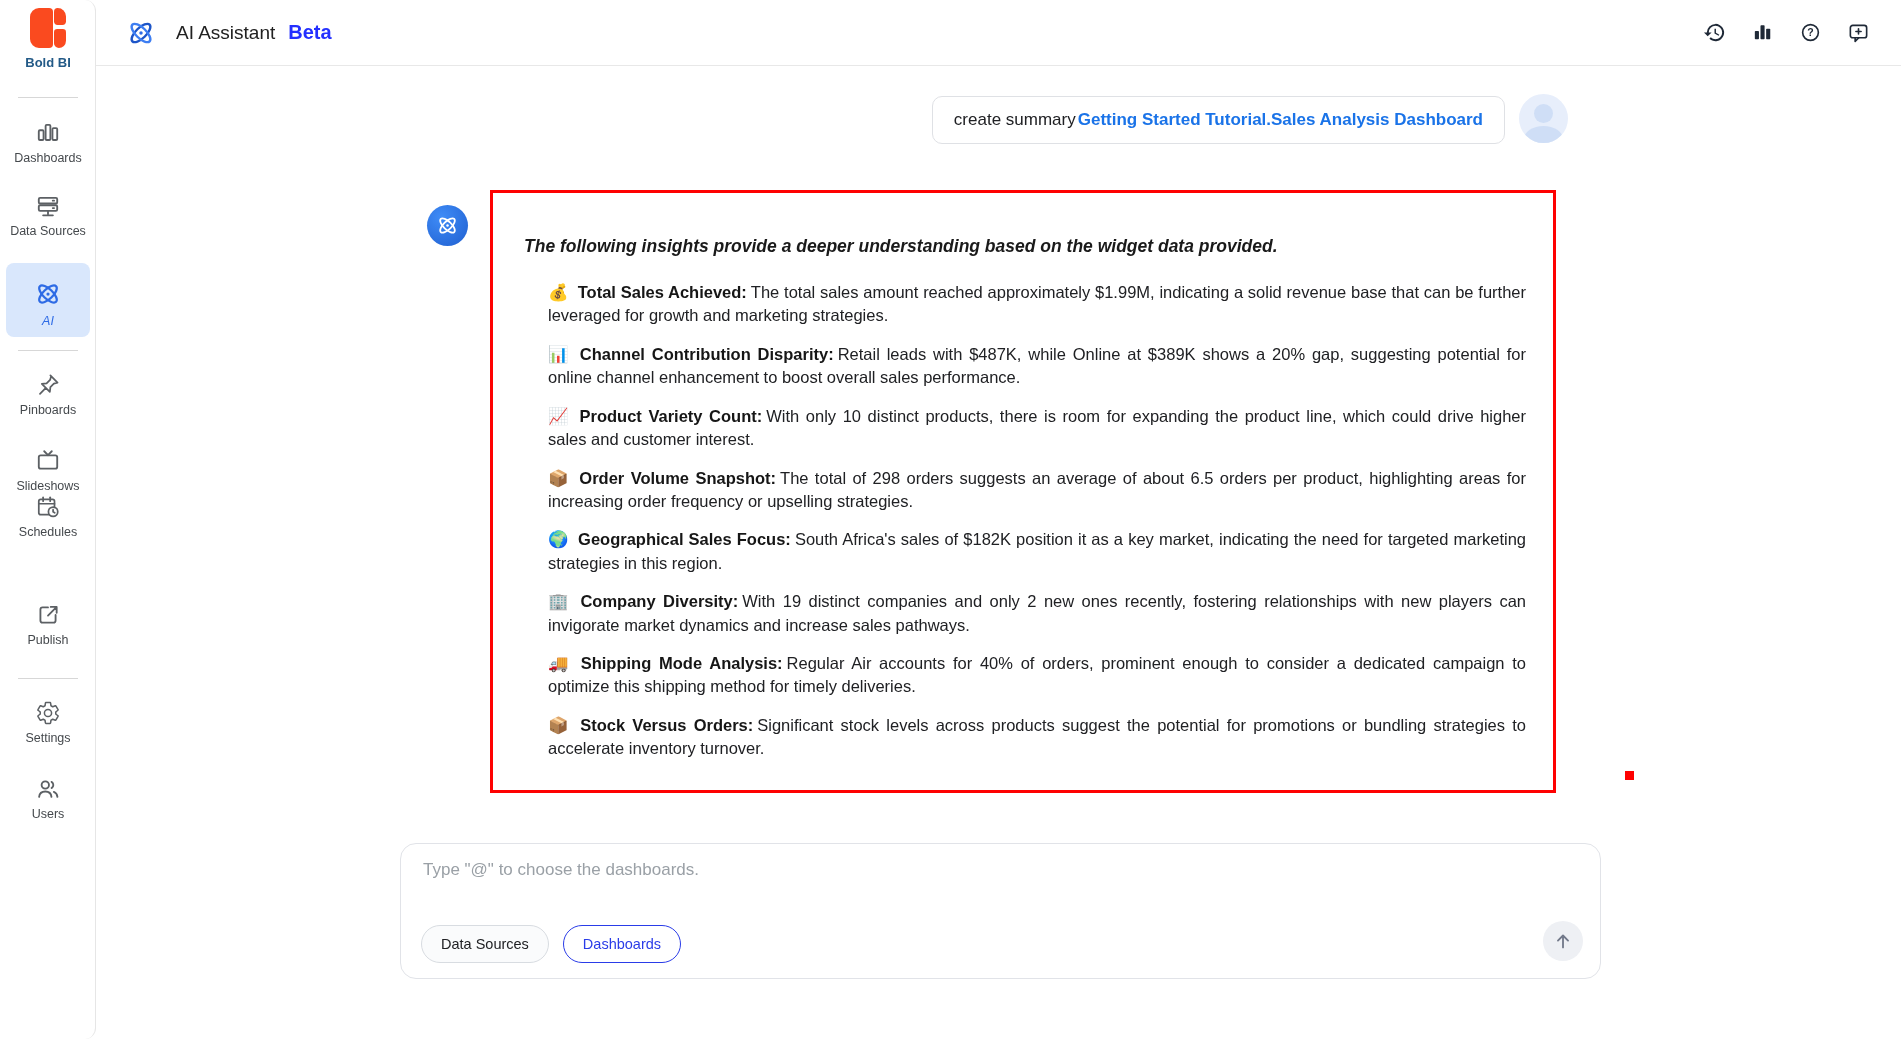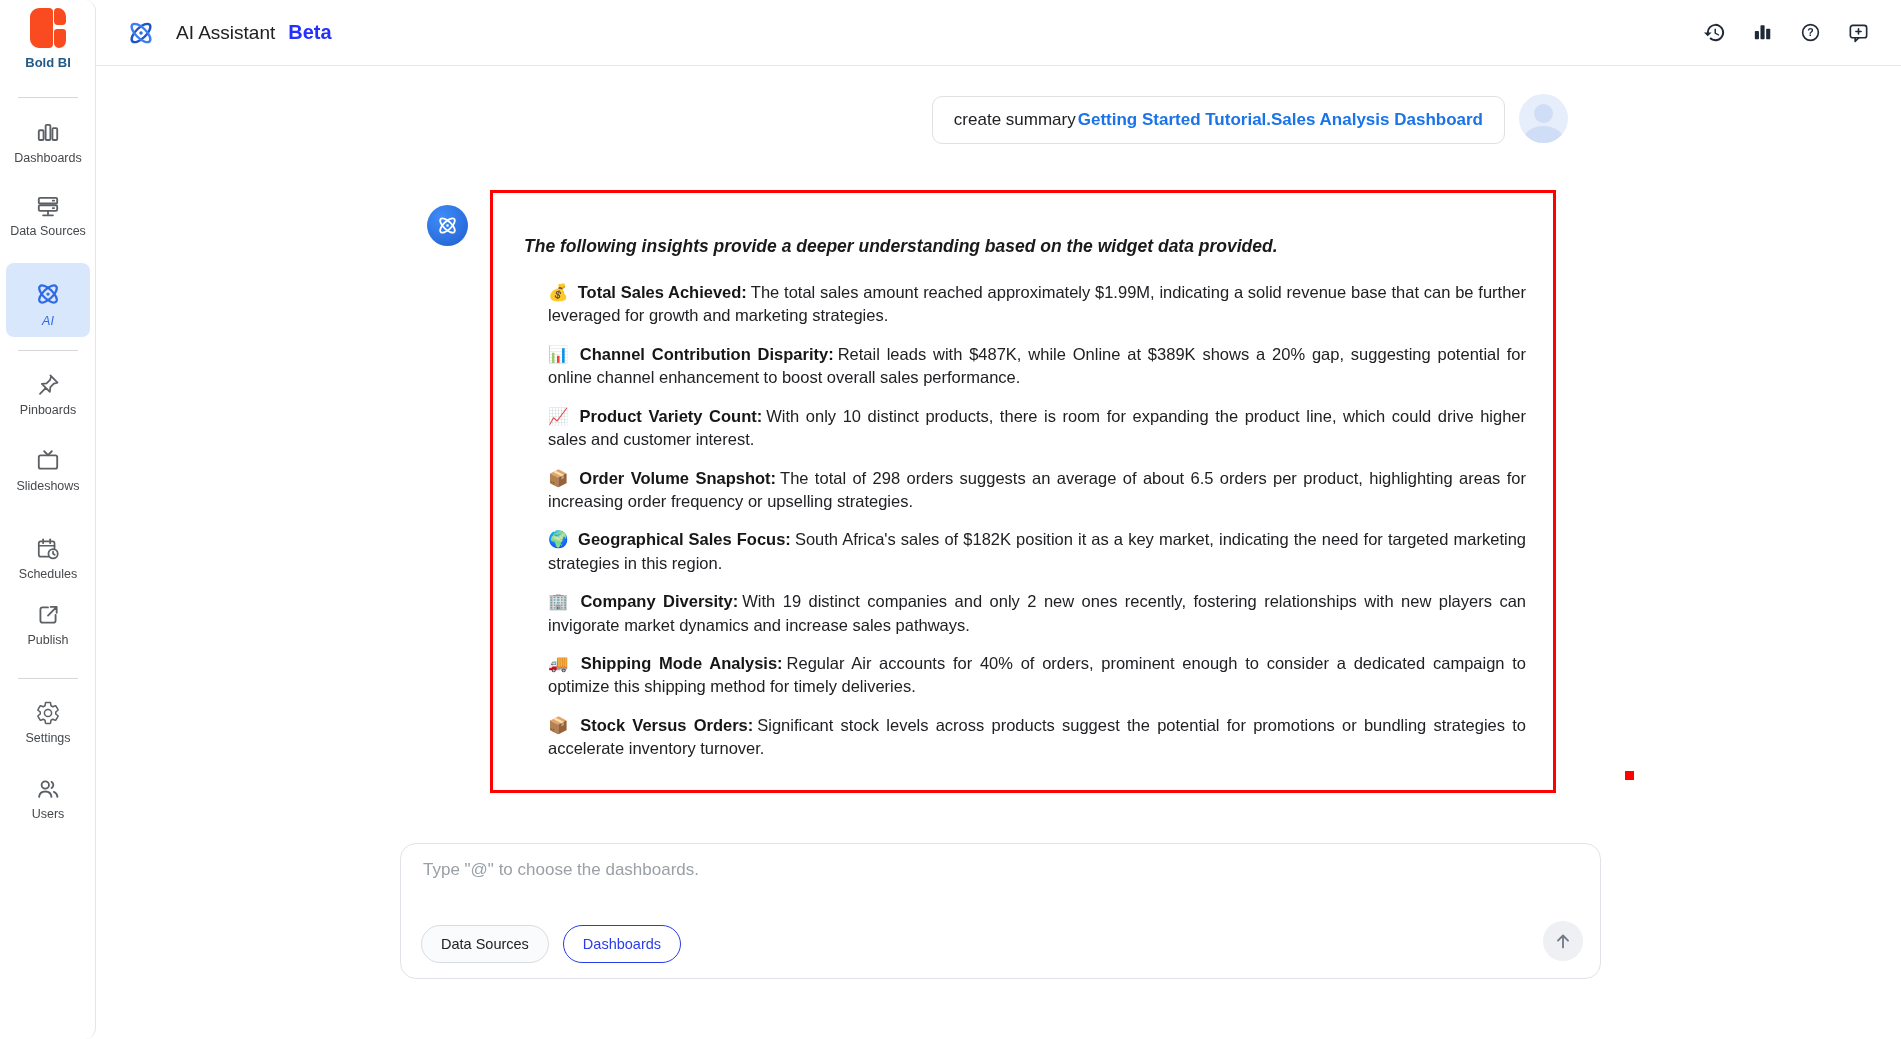--- a/index.html
+++ b/index.html
@@ -113,21 +113,21 @@
     </div>
 
     <div class="side-item" style="top:448px">
       <svg class="sicon" width="26" height="26" viewBox="0 0 24 24" fill="none" stroke="#5c6064" stroke-width="1.7" stroke-linejoin="round" stroke-linecap="round">
         <rect x="3.5" y="6.8" width="17" height="12.2" rx="1.8"></rect>
           <path d="M8.5 3l3.5 3.6L15.5 3"></path>
       </svg>
       <span class="s-label">Slideshows</span>
     </div>
 
-    <div class="side-item" style="top:536px">
+    <div class="side-item" style="top:494px">
       <svg class="sicon" width="26" height="26" viewBox="0 0 24 24" fill="none" stroke="#5c6064" stroke-width="1.6" stroke-linecap="round">
         <rect x="3.5" y="5" width="14.5" height="14" rx="1.8"></rect>
         <line x1="7.5" y1="3" x2="7.5" y2="6.6"></line>
           <line x1="14" y1="3" x2="14" y2="6.6"></line>
           <line x1="3.5" y1="9" x2="18" y2="9"></line>
         <circle cx="16.7" cy="16.4" r="4.3" fill="#ffffff"></circle>
           <path d="M16.7 14.5v2l1.5.9"></path>
       </svg>
       <span class="s-label">Schedules</span>
     </div>

